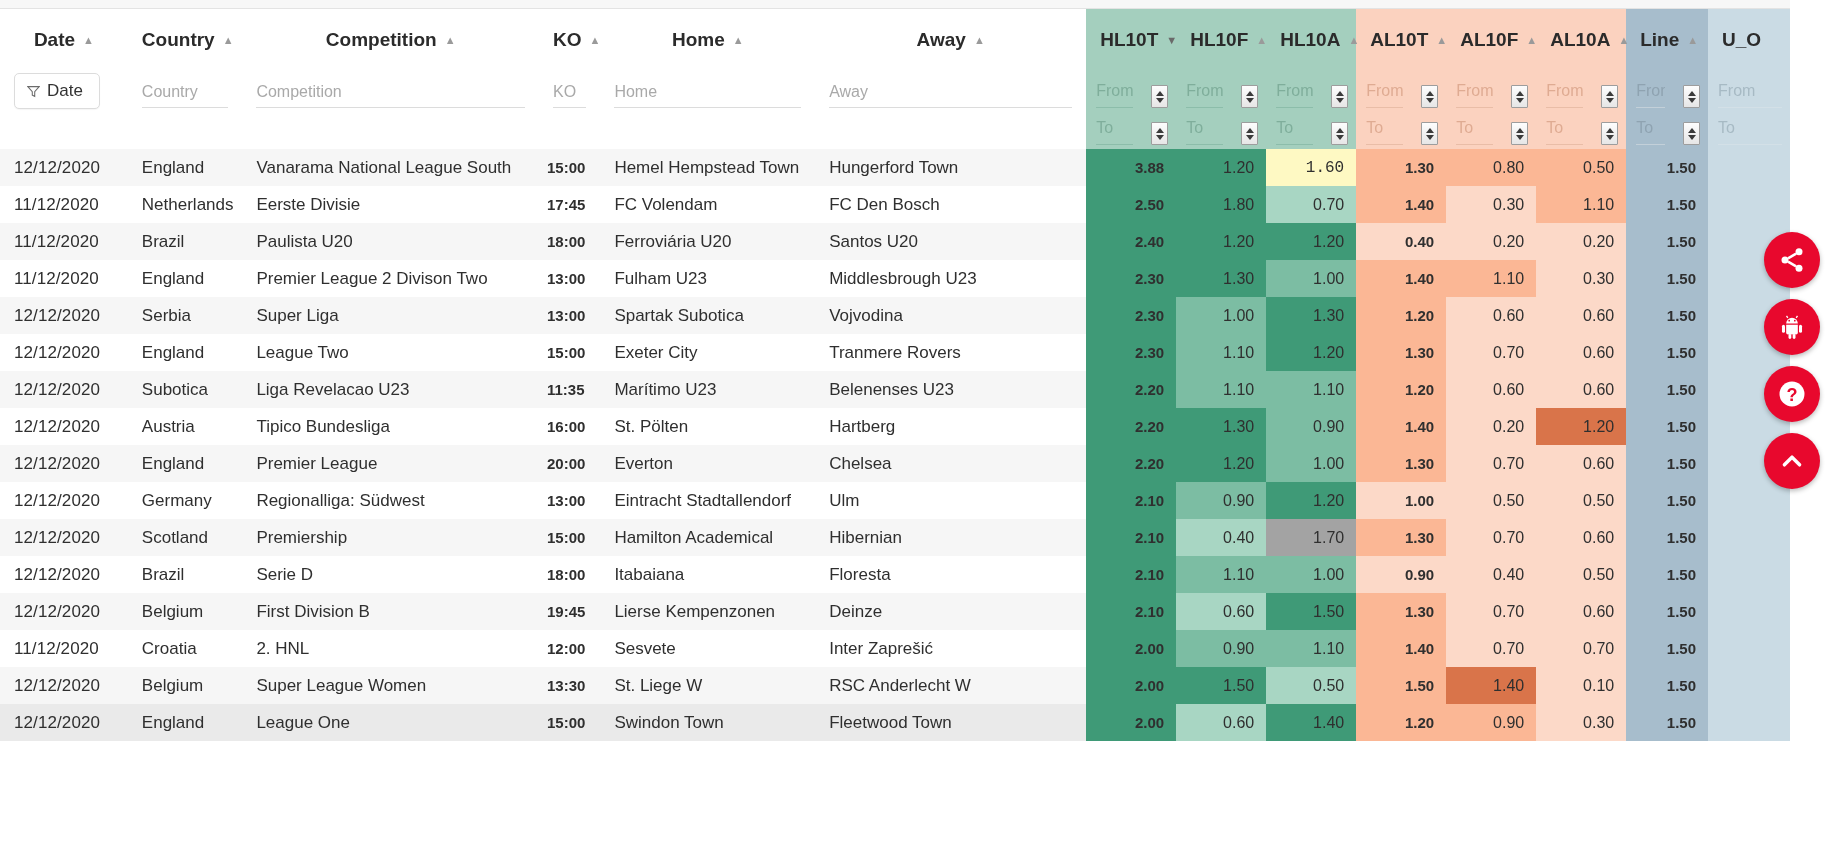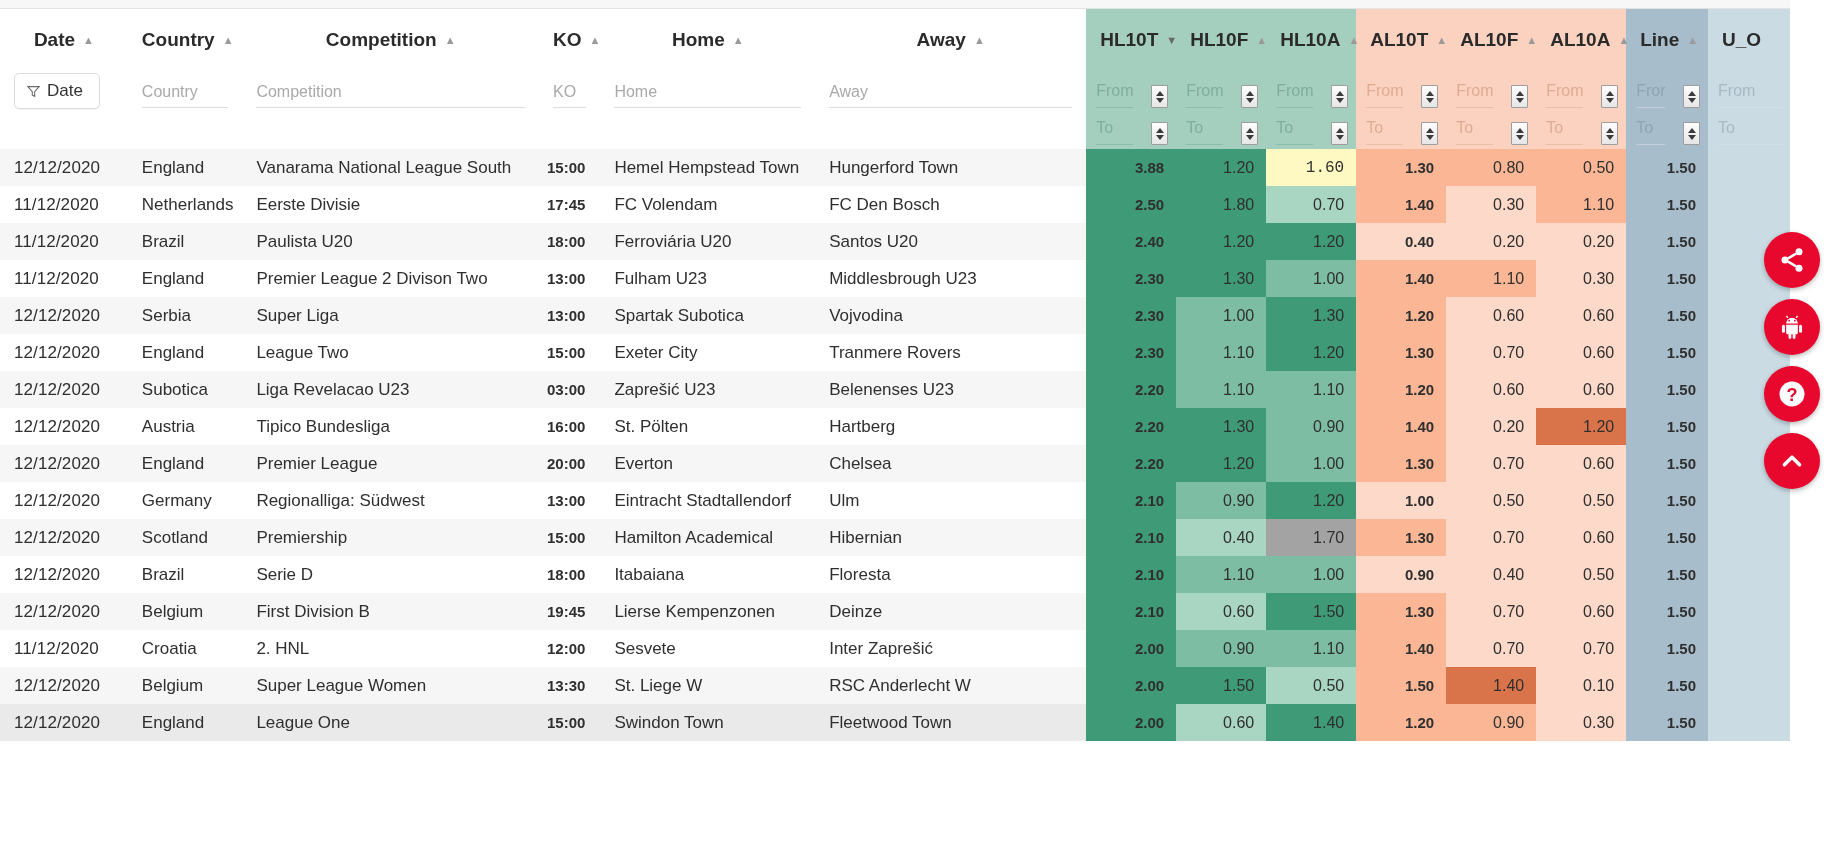--- a/index.html
+++ b/index.html
@@ -528,22 +528,22 @@
             <td class="num tot" style="background: rgb(251, 183, 149);">1.30</td>
             <td class="num sub" style="background: rgb(252, 217, 200);">0.70</td>
             <td class="num sub" style="background: rgb(252, 217, 200);">0.60</td>
             <td class="num tot" style="background: rgb(167, 189, 204);">1.50</td>
             <td class="num sub" style="background: rgb(202, 219, 228);"></td>
           </tr>
           <tr class="alt">
             <td class="plain date">12/12/2020</td>
             <td class="plain ">Subotica</td>
             <td class="plain ">Liga Revelacao U23</td>
-            <td class="plain ko">03:00</td>
-            <td class="plain ">Zaprešić U23</td>
+            <td class="plain ko">11:35</td>
+            <td class="plain ">Marítimo U23</td>
             <td class="plain ">Belenenses U23</td>
             <td class="num tot" style="background: rgb(63, 154, 119);">2.20</td>
             <td class="num sub" style="background: rgb(124, 189, 163);">1.10</td>
             <td class="num sub" style="background: rgb(124, 189, 163);">1.10</td>
             <td class="num tot" style="background: rgb(251, 183, 149);">1.20</td>
             <td class="num sub" style="background: rgb(252, 217, 200);">0.60</td>
             <td class="num sub" style="background: rgb(252, 217, 200);">0.60</td>
             <td class="num tot" style="background: rgb(167, 189, 204);">1.50</td>
             <td class="num sub" style="background: rgb(202, 219, 228);"></td>
           </tr>

